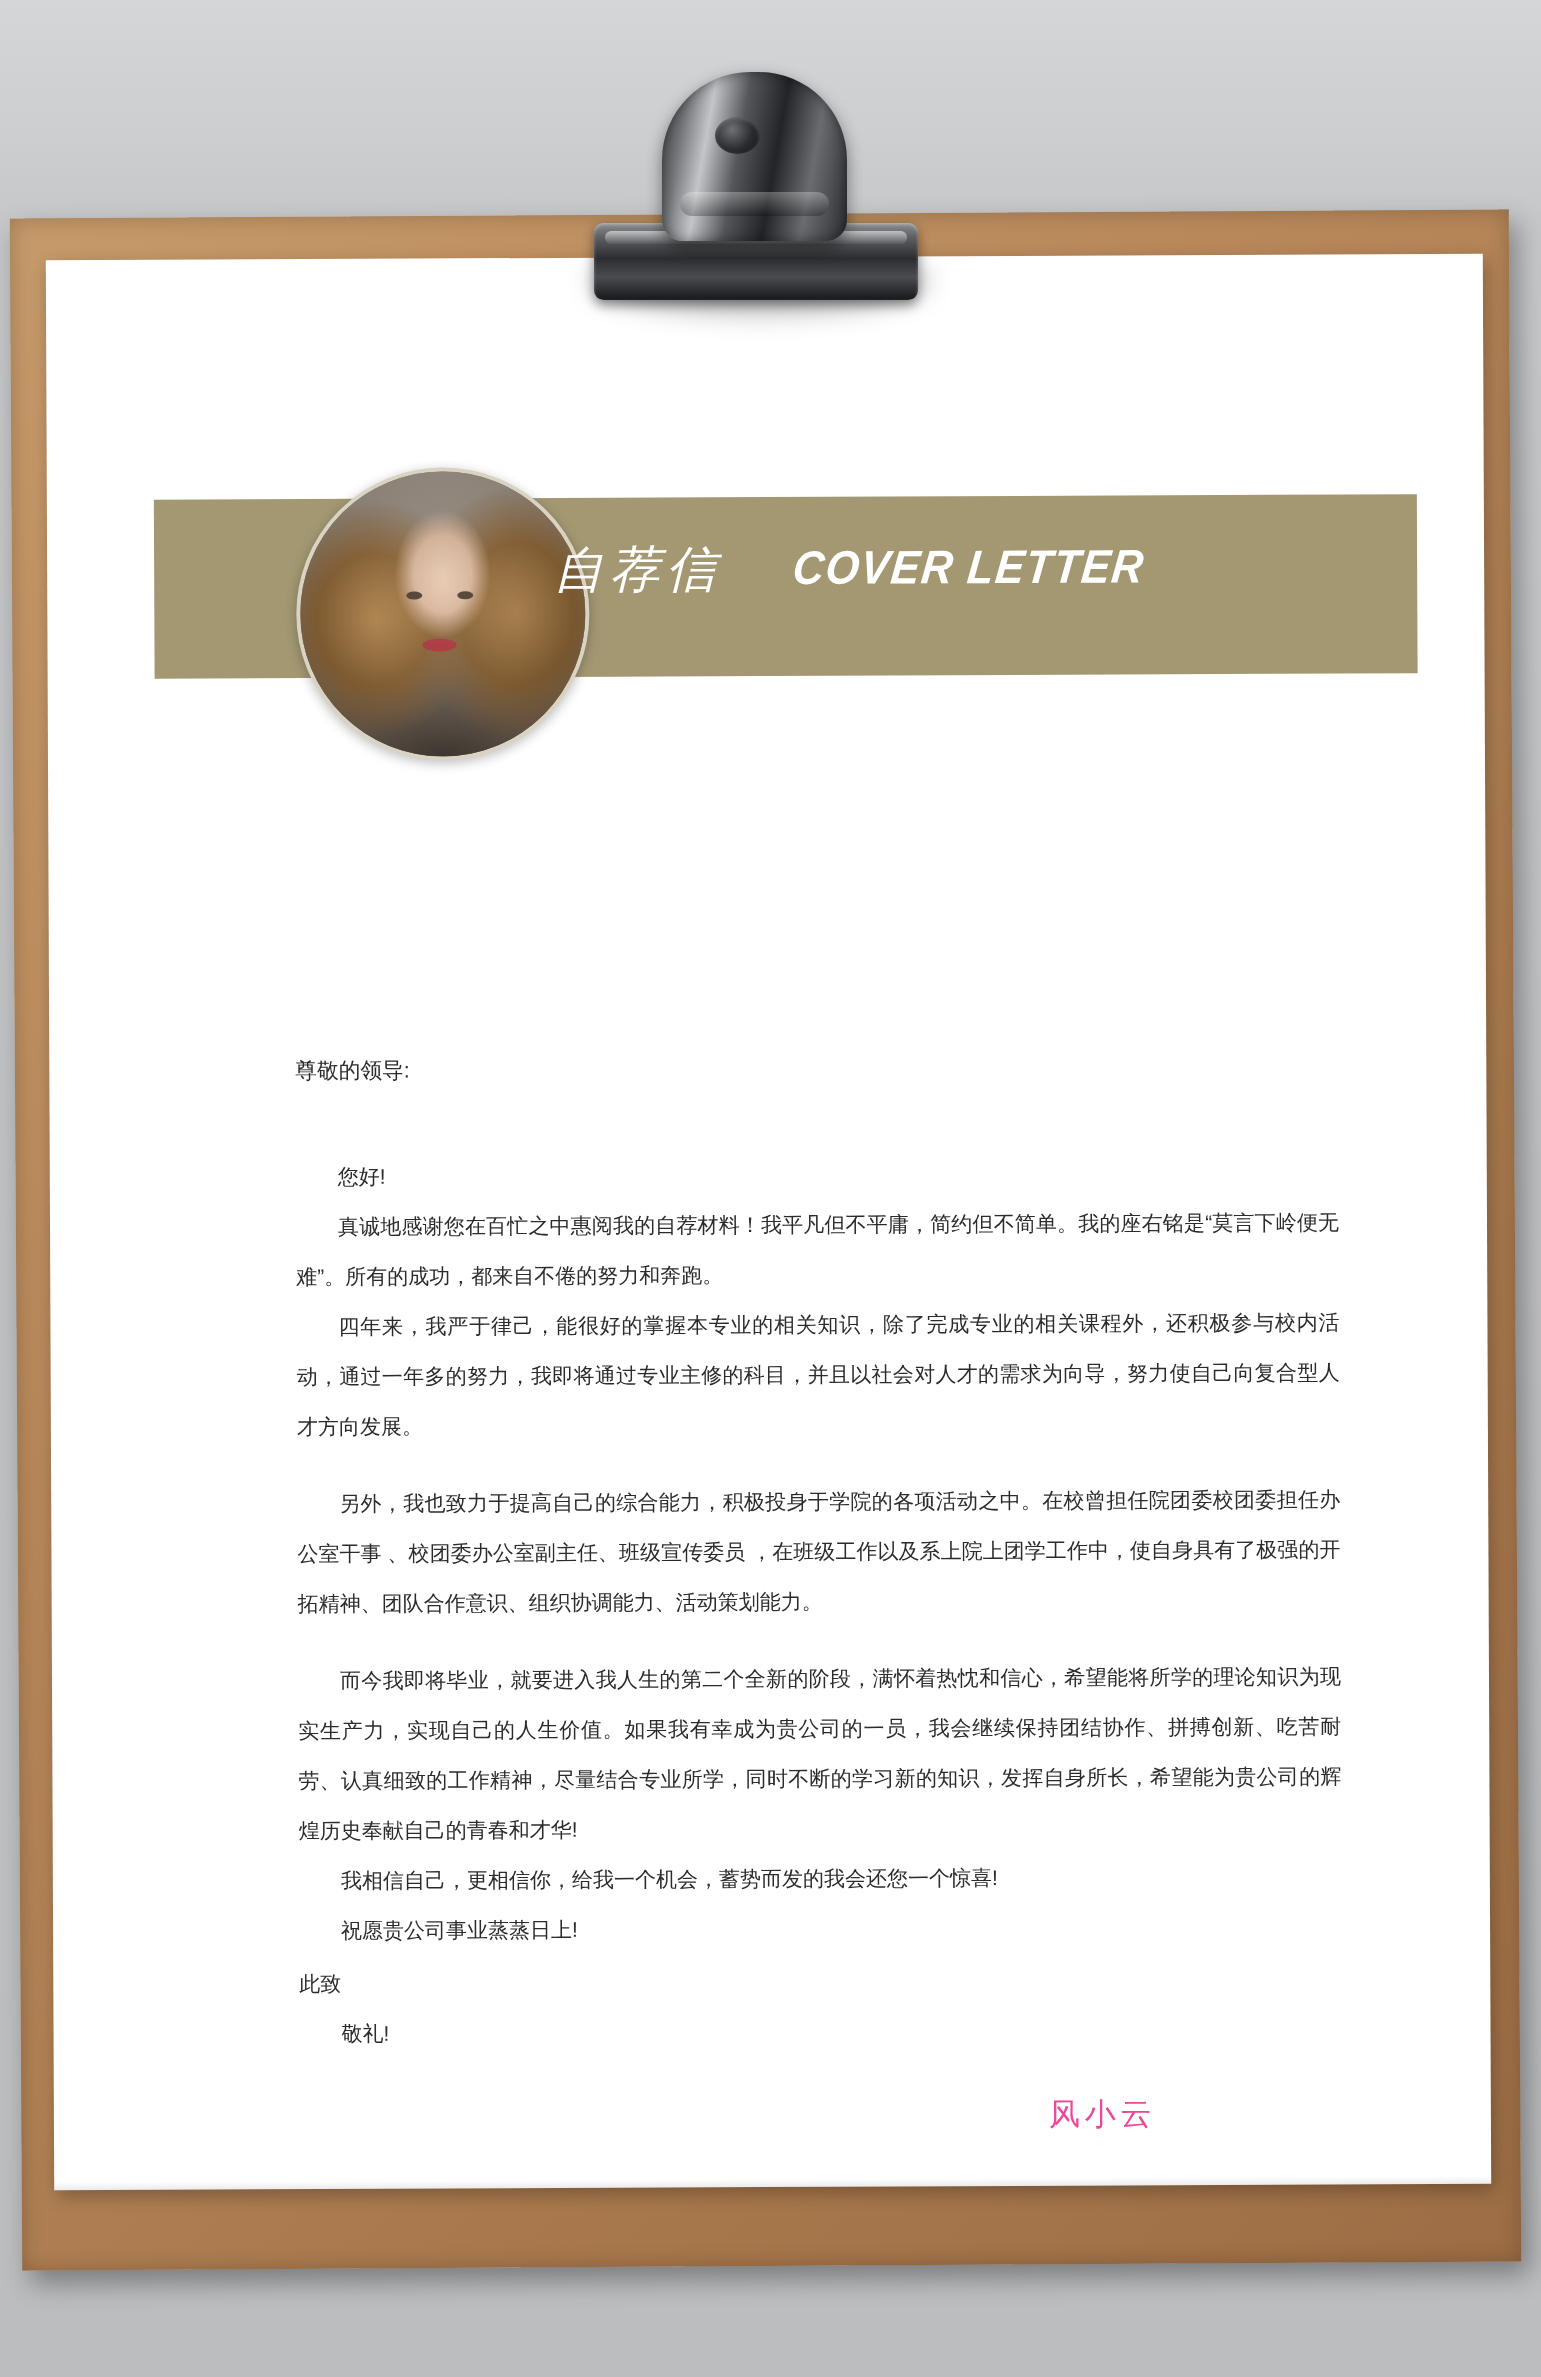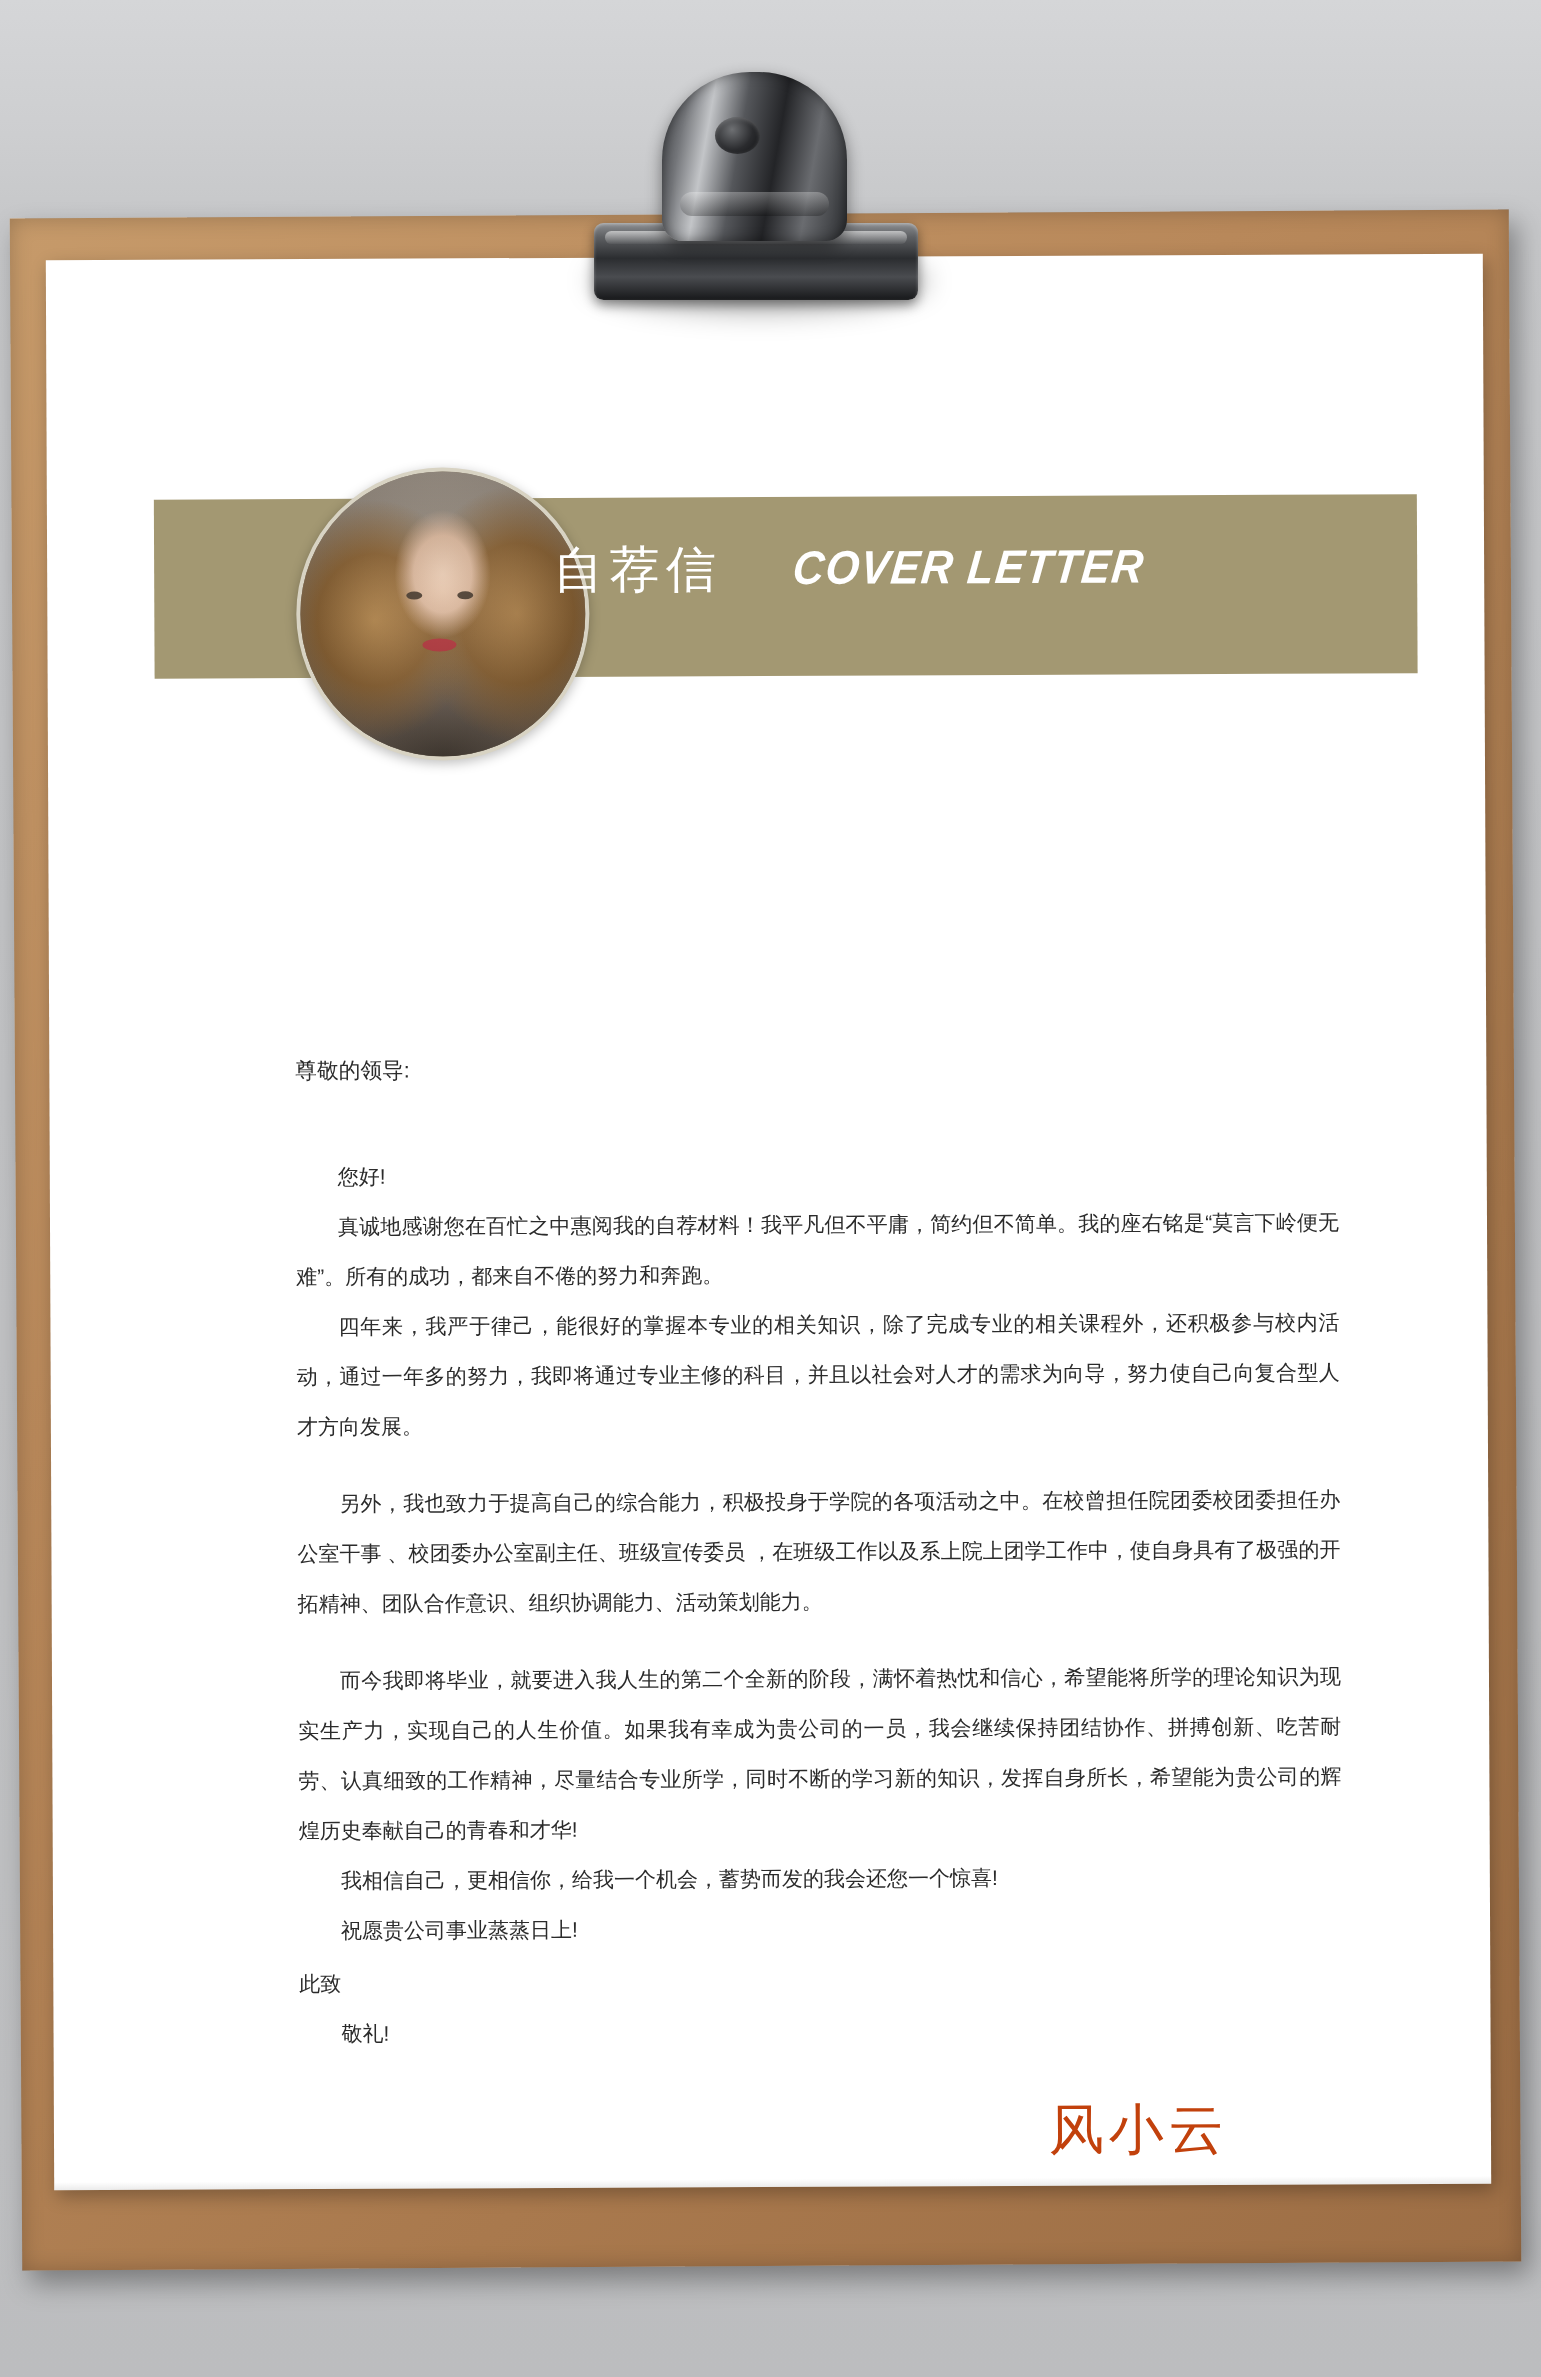--- a/index.html
+++ b/index.html
@@ -143,20 +143,21 @@
   }
   .header-title-cn {
     position: absolute;
     left: 506px;
     top: 279px;
     font-size: 50px;
     color: #ffffff;
     letter-spacing: 6.4px;
     font-weight: 400;
     white-space: nowrap;
+    font-style: italic;
   }
   .header-title-en {
     position: absolute;
     left: 746px;
     top: 283px;
     font-size: 47px;
     color: #ffffff;
     font-weight: 800;
     letter-spacing: 1.6px;
     font-style: italic;
@@ -235,22 +236,22 @@
     margin-top: 3.2px;
     text-indent: 0;
   }
   .closing-indent {
     text-indent: 2em;
   }
   .signature {
     position: absolute;
     left: 995px;
     top: 1838px;
-    font-size: 55px;
-    color: #c2410c;
+    font-size: 31px;
+    color: #ec4899;
     letter-spacing: 4.8px;
     white-space: nowrap;
     text-align: center;
   }
 
   
   .paper-edge {
     position: absolute;
     left: 0; bottom: 0;
     width: 100%; height: 8px;

